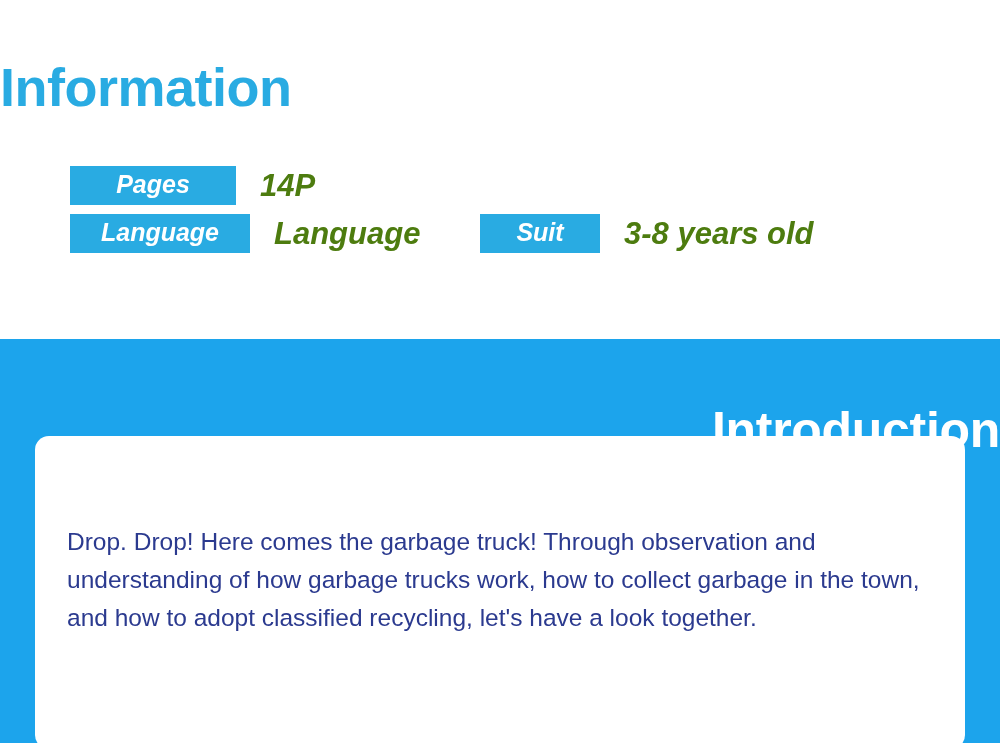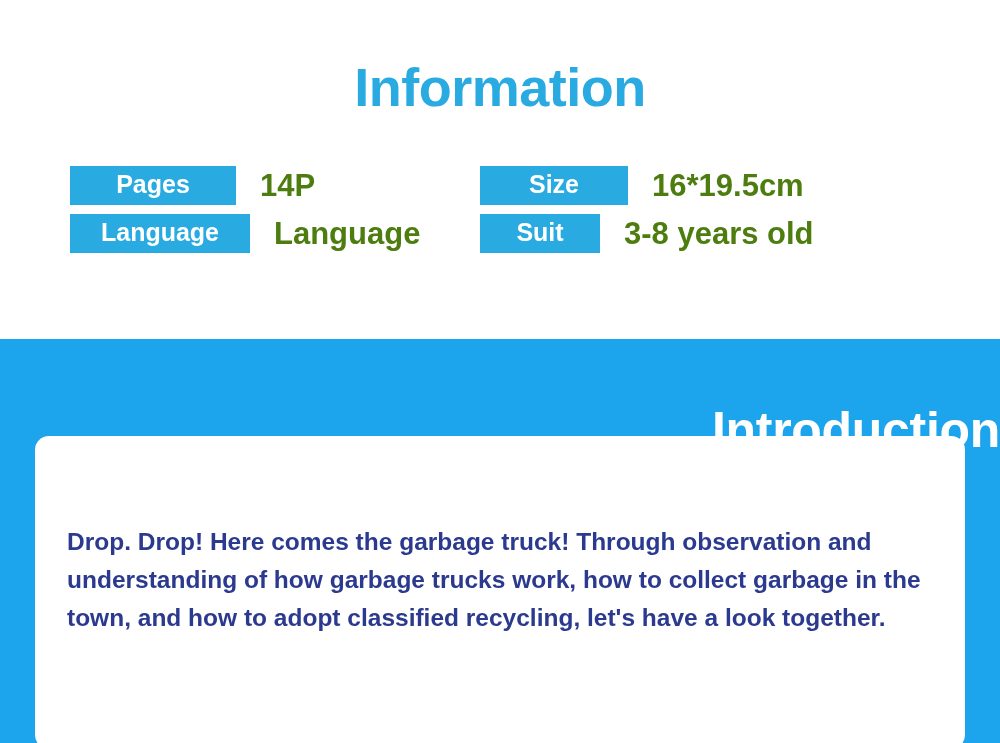--- a/index.html
+++ b/index.html
@@ -21,33 +21,34 @@
   }
 
   
   .info-section {
     position: relative;
     height: 303px;
     background: #ffffff;
     box-sizing: border-box;
   }
   .info-title {
-    text-align: center;
+    text-align: left;
     color: #29ABE2;
     font-size: 54px;
     font-weight: bold;
     letter-spacing: -0.5px;
     padding-top: 22px;
     line-height: 1.1;
   }
   .info-grid {
     position: absolute;
     top: 130px;
     left: 0;
     width: 1000px;
+    font-style: italic;
   }
   .info-row {
     display: flex;
     align-items: flex-start;
     margin-bottom: 9px;
   }
   .info-cell {
     display: flex;
     align-items: center;
   }
@@ -114,41 +115,37 @@
     box-sizing: border-box;
   }
   .intro-text {
     position: absolute;
     top: 62px;
     left: 32px;
     width: 872px;
     color: #2B3A8F;
     font-size: 24.5px;
     line-height: 1.55;
-    font-weight: bold;
+    font-weight: normal;
   }
 </style>
 </head>
 <body>
 
 <div class="page">
 
   <section class="info-section">
     <h1 class="info-title">Information</h1>
 
     <div class="info-grid">
 
       <div class="info-row">
         <div class="info-cell cell-left">
           <span class="tag tag-pages">Pages</span>
           <span class="value">14P</span>
-        </div>
-        <div class="info-cell cell-right">
-          <span class="tag tag-size">Size</span>
-          <span class="value">16*19.5cm</span>
         </div>
       </div>
 
       <div class="info-row">
         <div class="info-cell cell-left">
           <span class="tag tag-language">Language</span>
           <span class="value">Language</span>
         </div>
         <div class="info-cell cell-right">
           <span class="tag tag-suit">Suit</span>

